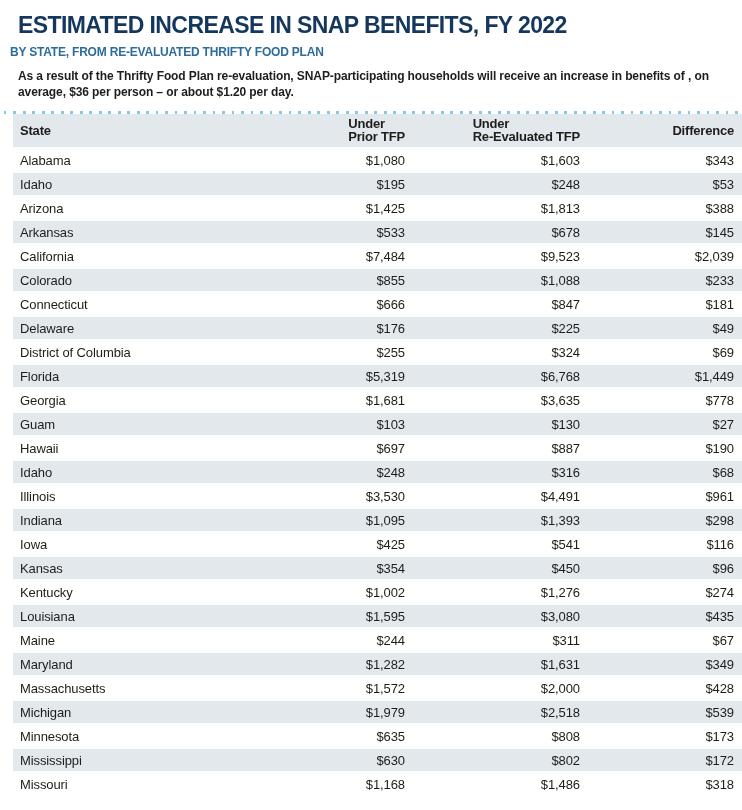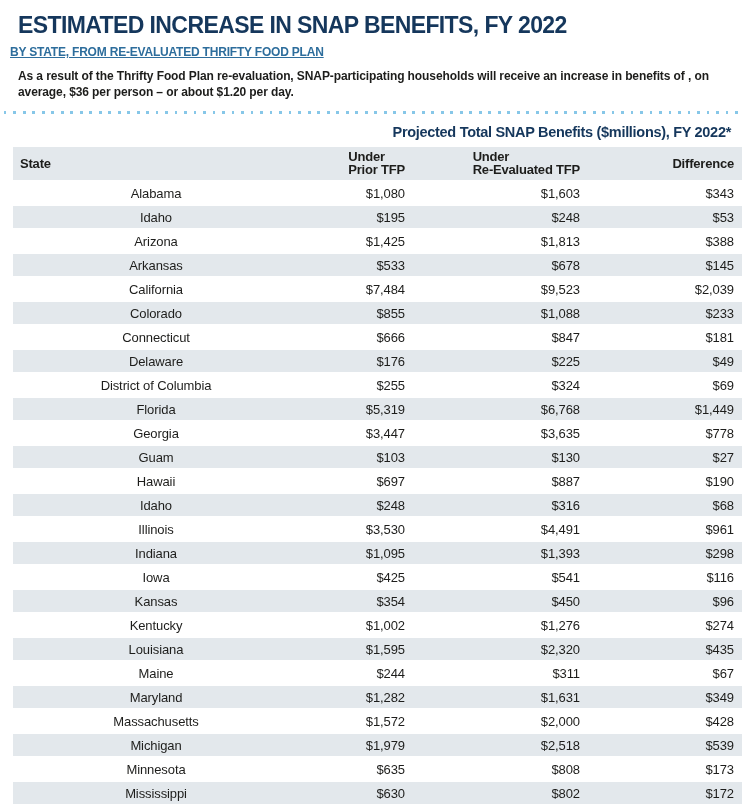--- a/index.html
+++ b/index.html
@@ -16,21 +16,21 @@
     font-family:"Liberation Sans",sans-serif;color:var(--ink);
   }
   .page{padding:5px 10px 0 10px;}
 
   .title{
     margin:8px;font-size:23px;line-height:25px;font-weight:bold;
     letter-spacing:-0.6px;color:var(--navy);
   }
   .subtitle{
     margin:2px 0 4px 0;font-size:12px;line-height:13px;font-weight:bold;
-    letter-spacing:-0.2px;color:var(--steel);text-decoration:underline;
+    letter-spacing:-0.2px;color:var(--steel);
   }
   .intro{
     margin:9px 0 0 8px;width:730px;font-size:12px;line-height:16px;
     letter-spacing:-0.1px;color:var(--ink);font-weight:bold;
   }
   .dots{
     margin:11px 0 0 -6px;width:736px;height:3px;
     background:repeating-linear-gradient(to right,var(--dot) 0 2.5px,transparent 2.5px 9.5px);
   }
   .table-title{
@@ -54,37 +54,36 @@
   }
   thead th.h-state{text-align:left;}
   thead th.h-num{text-align:right;}
   thead .two-line{display:inline-block;text-align:left;line-height:13px;}
   thead .one-line{line-height:13px;}
 
   tbody td{
     height:24px;vertical-align:middle;border-bottom:2px solid #fff;
     padding:0 11px 0 7px;background:#fff;letter-spacing:-0.1px;
   }
-  tbody td.t-state{text-align:center;}
+  tbody td.t-state{text-align:left;}
   tbody td.t-num{text-align:right;}
   tbody tr:nth-child(even) td{background:var(--stripe);}
 </style>
 </head>
 <body>
 
 <div class="page">
 
   <h1 class="title">ESTIMATED INCREASE IN SNAP BENEFITS, FY 2022</h1>
   <h2 class="subtitle">BY STATE, FROM RE-EVALUATED THRIFTY FOOD PLAN</h2>
 
   <p class="intro">As a result of the Thrifty Food Plan re-evaluation, SNAP-participating households will receive an increase in benefits of , on average, $36 per person – or about $1.20 per day.</p>
 
   <div class="dots"></div>
 
-  <div class="table-title">Projected Total SNAP Benefits ($millions), FY 2022*</div>
 
   <table class="benefits">
     <colgroup>
       <col class="c-state">
         <col class="c-prior">
         <col class="c-reeval">
         <col class="c-diff">
     </colgroup>
     <thead>
       <tr>
@@ -159,21 +158,21 @@
         <td class="t-num">$69</td>
       </tr>
         <tr>
         <td class="t-state">Florida</td>
         <td class="t-num">$5,319</td>
         <td class="t-num">$6,768</td>
         <td class="t-num">$1,449</td>
       </tr>
         <tr>
         <td class="t-state">Georgia</td>
-        <td class="t-num">$3,447</td>
+        <td class="t-num">$1,681</td>
         <td class="t-num">$3,635</td>
         <td class="t-num">$778</td>
       </tr>
         <tr>
         <td class="t-state">Guam</td>
         <td class="t-num">$103</td>
         <td class="t-num">$130</td>
         <td class="t-num">$27</td>
       </tr>
         <tr>
@@ -214,21 +213,21 @@
       </tr>
         <tr>
         <td class="t-state">Kentucky</td>
         <td class="t-num">$1,002</td>
         <td class="t-num">$1,276</td>
         <td class="t-num">$274</td>
       </tr>
         <tr>
         <td class="t-state">Louisiana</td>
         <td class="t-num">$1,595</td>
-        <td class="t-num">$2,320</td>
+        <td class="t-num">$3,080</td>
         <td class="t-num">$435</td>
       </tr>
         <tr>
         <td class="t-state">Maine</td>
         <td class="t-num">$244</td>
         <td class="t-num">$311</td>
         <td class="t-num">$67</td>
       </tr>
         <tr>
         <td class="t-state">Maryland</td>

